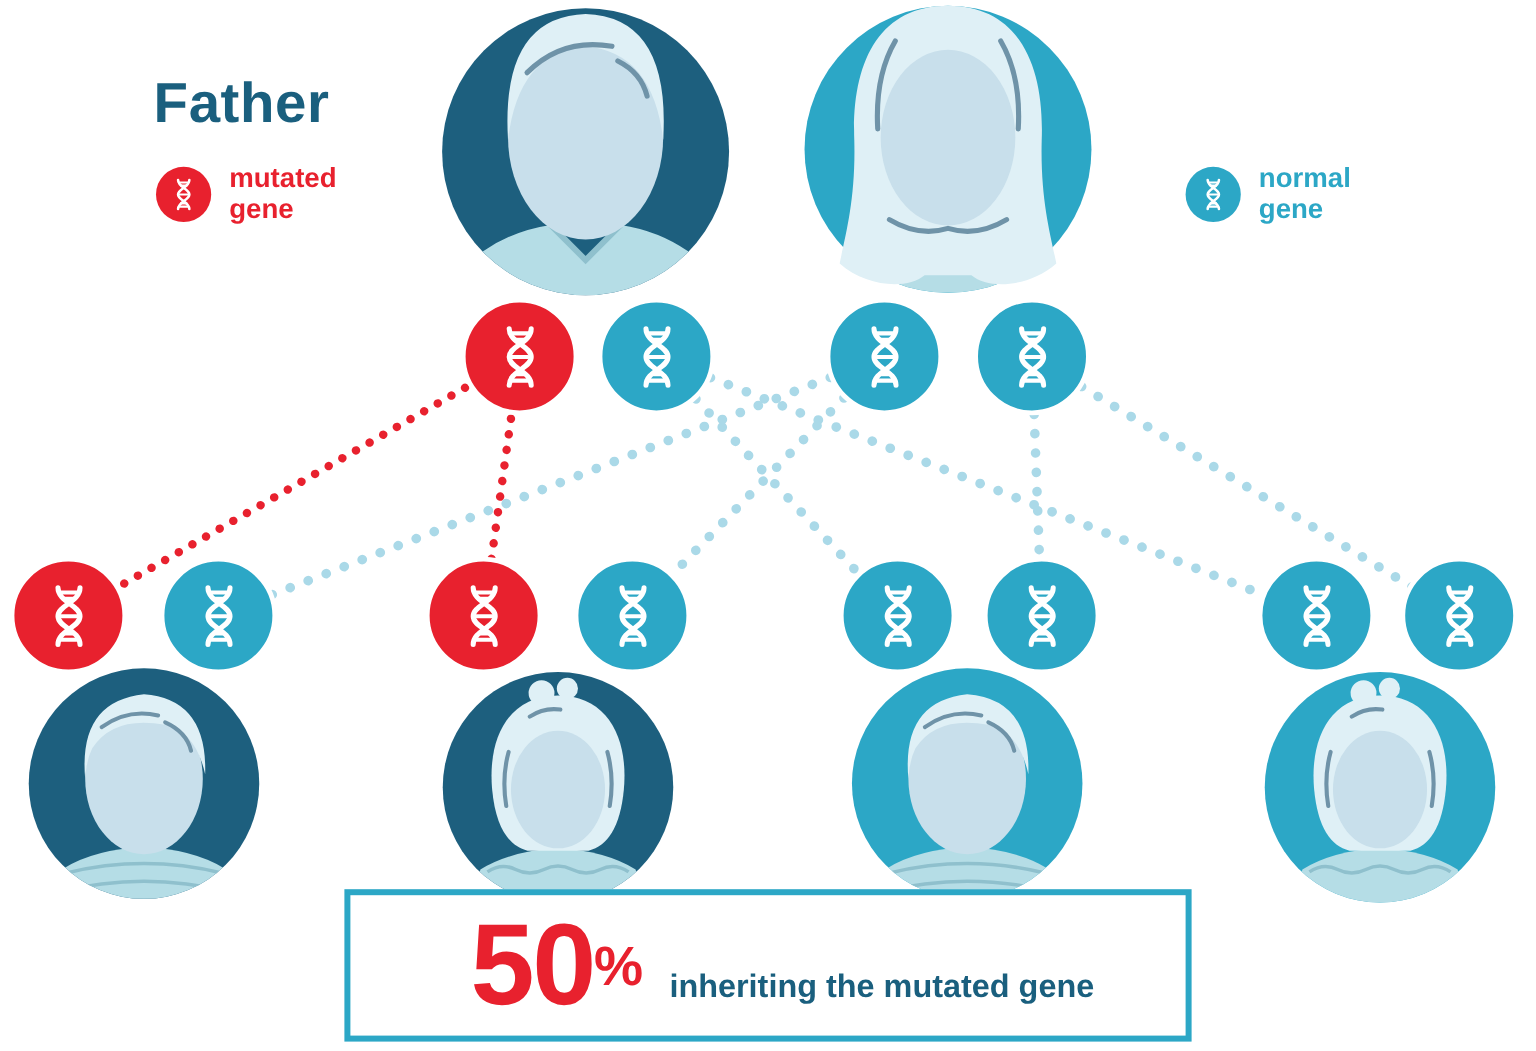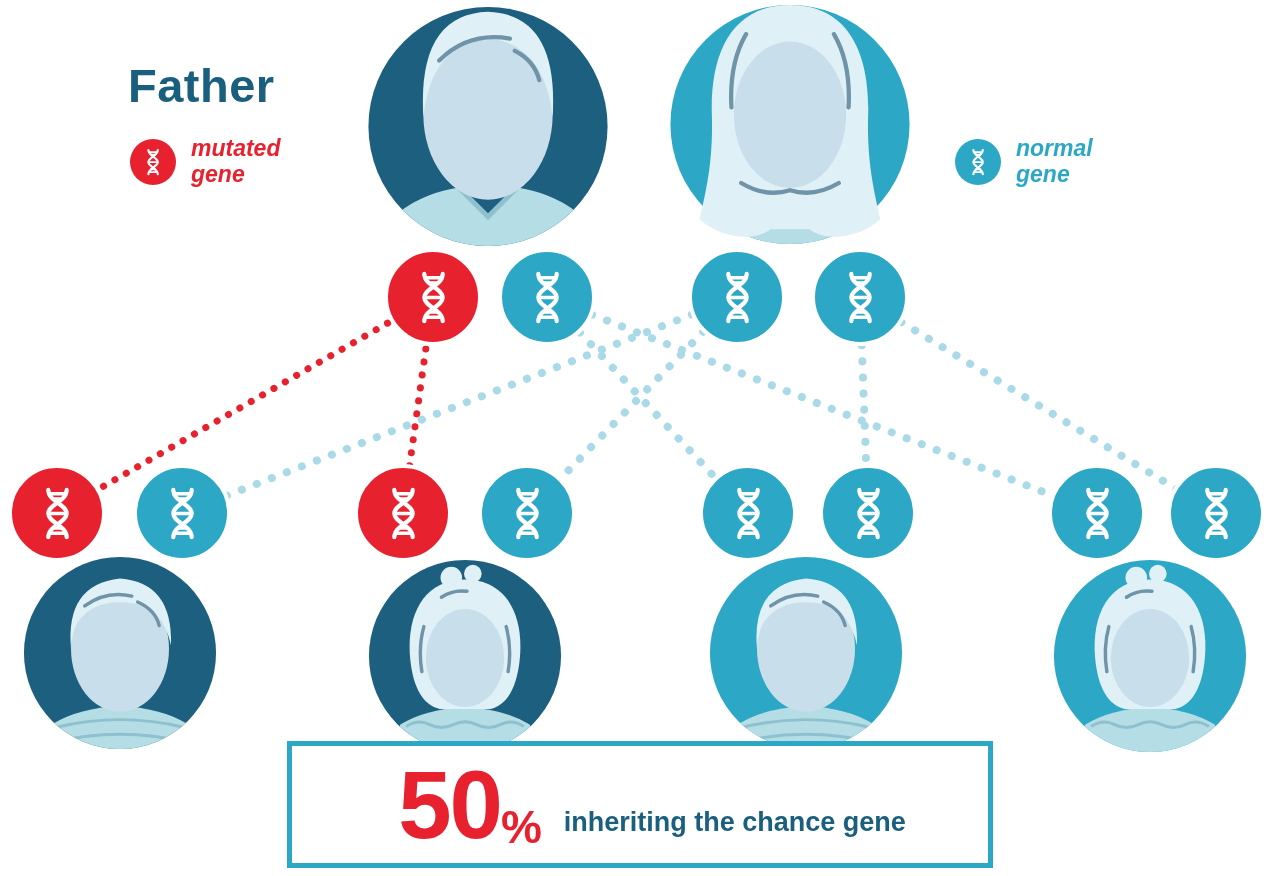--- a/index.html
+++ b/index.html
@@ -27,29 +27,29 @@
   .gene--normal  { background:var(--teal,#2ca7c6); }
   .gene .dna { width:70%; height:70%; }
 
   
   .parent-label { position:absolute; z-index:3; font-size:47px; font-weight:600;
                   color:var(--text-dark,#1a5f7e); letter-spacing:.5px; }
   .legend { position:absolute; z-index:3; display:flex; align-items:center; gap:15px; }
   .legend .gene-sm { position:static; width:46px; height:46px; border:0; border-radius:50%;
                      display:flex; align-items:center; justify-content:center; flex:0 0 auto; }
   .legend .gene-sm .dna { width:70%; height:70%; }
-  .legend-text { font-size:23px; font-weight:700; line-height:1.12;font-style:italic; }
+  .legend-text { font-size:23px; font-weight:700; line-height:1.12; }
   .legend--mutated .legend-text { color:var(--red,#e8212e); }
   .legend--normal  .legend-text { color:var(--teal,#2ca7c6); }
 
   
   .caption { position:absolute; z-index:5; left:287px; top:741px; width:706px; height:127px;
              background:#fff; border:5px solid var(--teal,#2ca7c6);
              display:flex; align-items:center; justify-content:center; gap:22px; }
-  .caption-number { display:flex; align-items:flex-end; color:var(--red,#e8212e); font-weight:800;margin-left:24px; }
+  .caption-number { display:flex; align-items:center; color:var(--red,#e8212e); font-weight:800;margin-left:24px; }
   .caption-value { font-size:96px; line-height:.95; letter-spacing:-2px; }
   .caption-unit  { font-size:46px; line-height:1; }
   .caption-text  { color:var(--text-dark,#1a5f7e); font-size:27px; font-weight:700; line-height:1.28; }
 </style>
 </head>
 <body>
 
 <svg width="0" height="0" style="position:absolute" aria-hidden="true">
   <defs>
     <g id="dna" fill="none" stroke="#fff" stroke-linecap="round">
@@ -87,21 +87,21 @@
       <svg class="dna" viewBox="0 0 48 48">
           <use href="#dna"></use>
         </svg>
     </span>
     <span class="legend-text">
       <span>mutated</span><br>
       <span>gene</span>
     </span>
   </div>
 
-  <div class="legend legend--normal" style="left:955px; top:136px">
+  <div class="legend legend--normal" style="left:988px; top:136px">
     <span class="gene-sm gene--normal">
       <svg class="dna" viewBox="0 0 48 48">
           <use href="#dna"></use>
         </svg>
     </span>
     <span class="legend-text">
       <span>normal</span><br>
       <span>gene</span>
     </span>
   </div>
@@ -279,17 +279,17 @@
       </svg>
   </div>
 
   <div class="caption">
     <div class="caption-number">
       <span class="caption-value">50</span>
       <span class="caption-unit">%</span>
     </div>
     <div class="caption-text">
       <br>
-      <span>inheriting the chance gene</span>
+      <span>inheriting the mutated gene</span>
     </div>
   </div>
 
 </div>
 
 </body></html>

